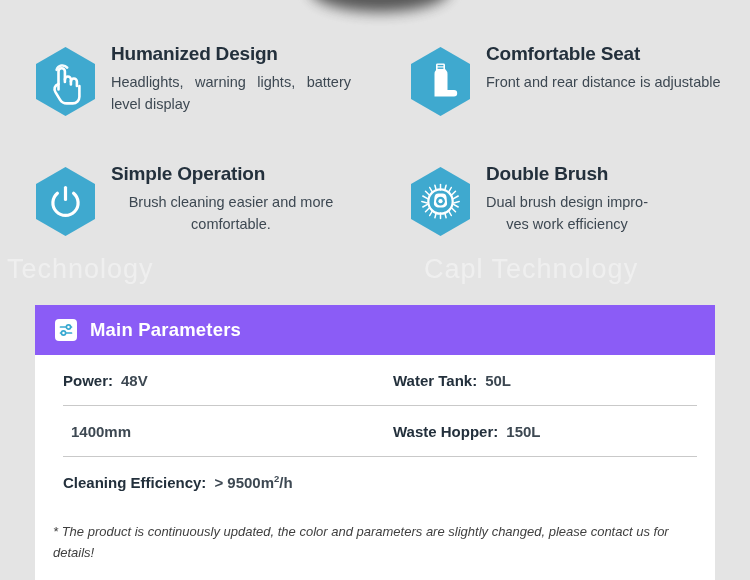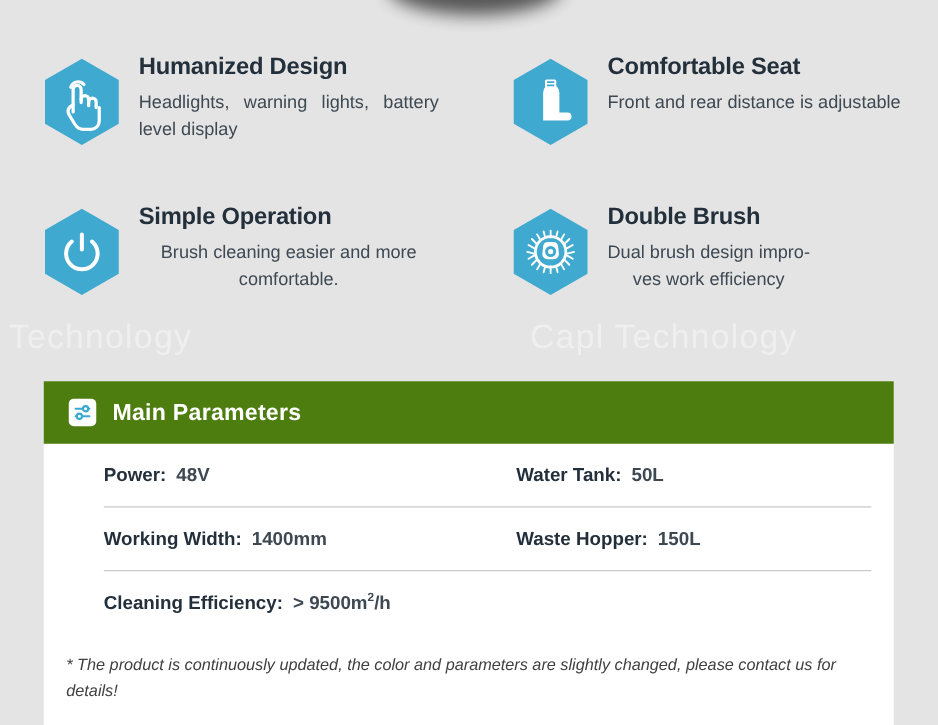--- a/index.html
+++ b/index.html
@@ -47,33 +47,33 @@
     max-width:240px;text-align:justify;
   }
   .fdesc.nojust{text-align:center;}
 
   
   .card{
     position:absolute;left:35px;top:305px;width:680px;height:275px;
     background:#ffffff;box-sizing:border-box;
   }
   .card-header{
-    height:50px;background:#4d7c0f;display:flex;align-items:center;
+    height:50px;background:#8b5cf6;display:flex;align-items:center;
     padding-left:20px;box-sizing:border-box;
   }
   .hdr-icon{
     width:22px;height:22px;background:#ffffff;border-radius:4px;
     display:flex;align-items:center;justify-content:center;flex:0 0 22px;
   }
   .hdr-title{
     color:#ffffff;font-size:18.5px;font-weight:bold;margin-left:13px;
     letter-spacing:.2px;
   }
 
-  .rows{padding:0 18px 0 28px;margin-left:20px;}
+  .rows{padding:0 18px 0 28px;}
   .prow{
     display:flex;align-items:center;height:50px;
     border-bottom:1px solid #c9c9c9;
   }
   .prow:last-of-type{border-bottom:none;}
   .pcell{display:flex;align-items:baseline;}
   .pcell.left{width:330px;flex:0 0 330px;}
   .plabel{font-size:15px;font-weight:bold;color:#23303c;white-space:nowrap;}
   .pvalue{font-size:15px;color:#3d4852;margin-left:8px;white-space:nowrap;font-weight:bold;}
   .pvalue sup{font-size:9.5px;vertical-align:super;}
@@ -212,21 +212,20 @@
         <span class="pvalue">48V</span>
       </div>
       <div class="pcell">
         <span class="plabel">Water Tank:</span>
         <span class="pvalue">50L</span>
       </div>
     </div>
 
     <div class="prow">
       <div class="pcell left">
-        <span class="plabel">Working Width:</span>
         <span class="pvalue">1400mm</span>
       </div>
       <div class="pcell">
         <span class="plabel">Waste Hopper:</span>
         <span class="pvalue">150L</span>
       </div>
     </div>
 
     <div class="prow">
       <div class="pcell left">

